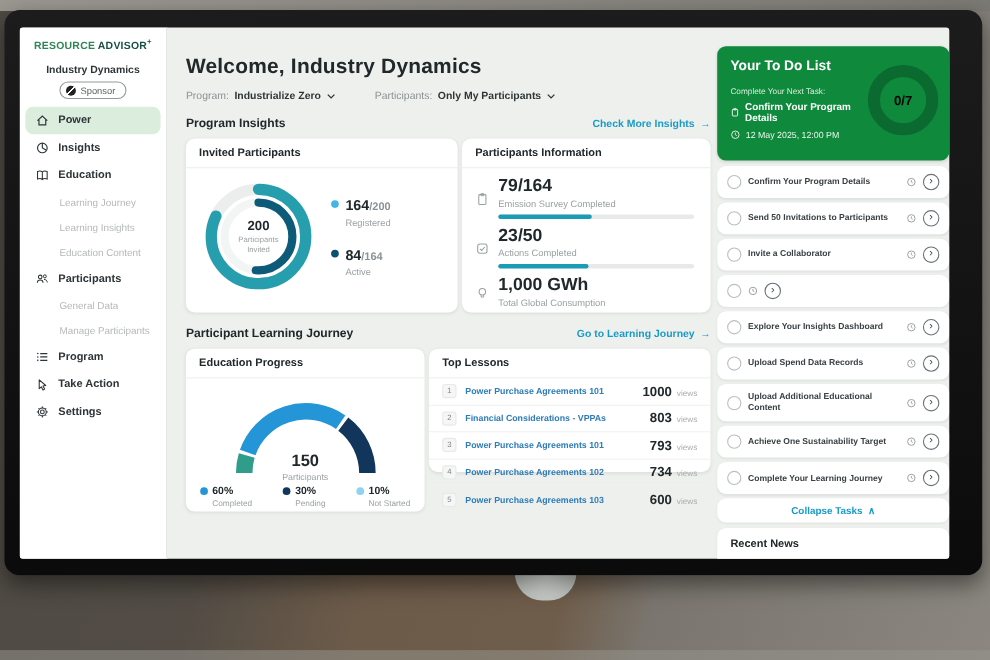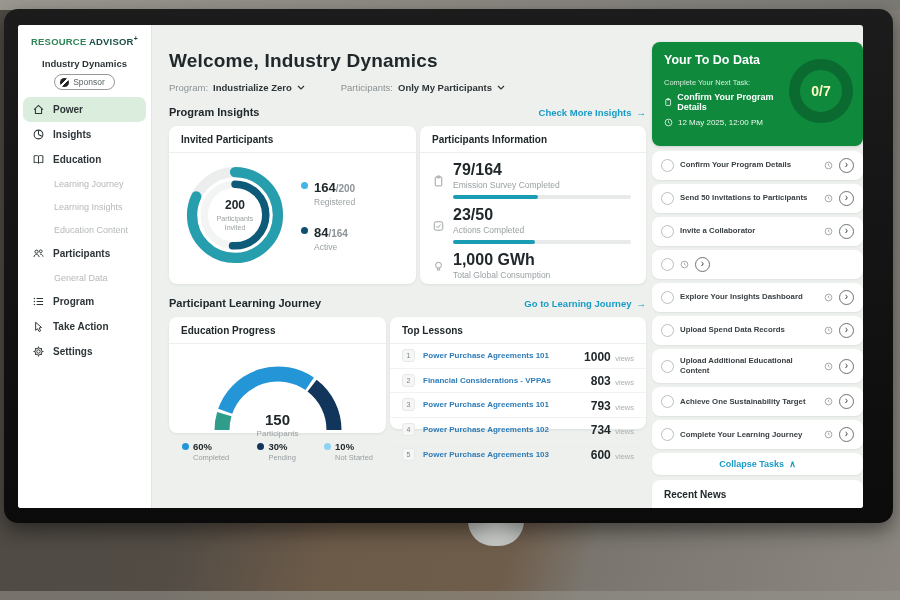--- a/index.html
+++ b/index.html
@@ -30,21 +30,21 @@
   .filter { display:flex; align-items:center; gap:5px; cursor:pointer; }
   .filter b { color:#2e3538; }
   .sec-row { display:flex; justify-content:space-between; align-items:center; margin:13px 18px 0 16px; }
   .sec-title { font-size:11px; font-weight:bold; color:#20282b; }
   .sec-link { font-size:9.5px; font-weight:bold; color:#1a9bc7; display:flex; gap:5px; align-items:center; cursor:pointer; }
   .cards { display:flex; gap:4px; margin:8px 18px 0 16px; }
   .card { background:#fff; border-radius:8px; box-shadow:0 1px 3px rgba(40,50,50,.08); }
   .card-h { font-size:10px; font-weight:bold; color:#20282b; padding:8px 12px 7px; border-bottom:1px solid #edefee; }
   .c-invited { width:247px; height:158px; }
   .c-pinfo { flex:1; height:158px; }
-  .c-edu { width:217px; height:116px; }
+  .c-edu { width:217px; height:148px; }
   .c-lessons { flex:1; height:112px; }
 
   .invited-body { display:flex; align-items:center; gap:10px; padding:6px 6px 6px 10px; }
   .donut-wrap { position:relative; width:112px; height:112px; }
   .donut-center { position:absolute; inset:0; display:flex; flex-direction:column; align-items:center; justify-content:center; text-align:center; }
   .donut-center .v { font-size:12px; font-weight:bold; color:#20282b; }
   .donut-center .l { font-size:7px; color:#9aa1a3; width:50px; margin-top:2px; line-height:1.3; }
   .legend-v { display:flex; flex-direction:column; gap:16px; }
   .leg-item { display:flex; gap:6px; }
   .leg-dot { width:7px; height:7px; border-radius:50%; margin-top:4px; flex:0 0 7px; }
@@ -78,21 +78,21 @@
   .l-views b { font-size:12px; color:#20282b; }
   .l-views span { font-size:7.5px; color:#a9aeae; }
 
   
   .rightcol { position:absolute; left:634px; top:17px; width:211px; }
   .todo-card { position:relative; background:#0f8a3d; border-radius:8px; height:104px; padding:11px 12px; color:#fff; box-shadow:0 1px 3px rgba(40,50,50,.15); }
   .todo-title { font-size:12.5px; font-weight:bold; }
   .todo-sub { font-size:7.5px; color:#d4ecd9; margin-top:11px; }
   .todo-task { display:flex; gap:5px; margin-top:5px; font-size:9px; font-weight:bold; align-items:center; width:132px; }
   .todo-date { display:flex; gap:5px; margin-top:6px; font-size:8px; align-items:center; color:#eaf6ec; }
-  .todo-ring { position:absolute; right:10px; top:17px; width:64px; height:64px; border-radius:50%; border:11px solid #0a6a2f; display:flex; align-items:center; justify-content:center; font-size:14px; font-weight:bold; color:#fef9c3; }
+  .todo-ring { position:absolute; right:10px; top:17px; width:64px; height:64px; border-radius:50%; border:11px solid #0a6a2f; display:flex; align-items:center; justify-content:center; font-size:12px; font-weight:bold; color:#000000; }
   .tasks { margin-top:5px; }
   .task-chip { background:#fff; border-radius:8px; margin-bottom:4px; padding:7px 9px; display:flex; align-items:center; gap:6px; box-shadow:0 1px 2px rgba(40,50,50,.07); }
   .t-check { width:13px; height:13px; flex:0 0 13px; border:1.4px solid #b9bfbf; border-radius:50%; cursor:pointer; }
   .t-label { flex:1; font-size:7.8px; color:#3a4144; line-height:1.3; font-weight:bold; }
   .t-clock { width:9px; height:9px; flex:0 0 9px; color:#9aa1a3; }
   .t-go { width:15px; height:15px; flex:0 0 15px; border:1.3px solid #6a7276; border-radius:50%; display:flex; align-items:center; justify-content:center; font-size:10px; color:#3a4144; line-height:1; cursor:pointer; padding-bottom:1px; }
   .collapse-chip { background:#fff; border-radius:8px; height:22px; display:flex; align-items:center; justify-content:center; gap:5px; color:#1a9bc7; font-weight:bold; font-size:9px; cursor:pointer; box-shadow:0 1px 2px rgba(40,50,50,.07); }
   .news-card { background:#fff; border-radius:8px; margin-top:5px; padding:9px 12px; height:46px; box-shadow:0 1px 2px rgba(40,50,50,.07); }
   .news-title { font-size:10px; font-weight:bold; color:#20282b; }
   .chev { width:8px; height:5px; }
@@ -147,20 +147,23 @@
         <svg class="nico" viewBox="0 0 16 16">
               <circle cx="5.6" cy="5.8" r="2" fill="none" stroke="#2e3538" stroke-width="1.2"></circle>
               <path d="M2.4 12.4c0-1.8 1.4-3.2 3.2-3.2s3.2 1.4 3.2 3.2" fill="none" stroke="#2e3538" stroke-width="1.2"></path>
               <circle cx="10.8" cy="5.2" r="1.7" fill="none" stroke="#2e3538" stroke-width="1.1"></circle>
               <path d="M9.8 8.6c2.1 0 3.7 1.4 3.7 3.4" fill="none" stroke="#2e3538" stroke-width="1.1"></path>
             </svg>
         <span>Participants</span>
       </div>
       <div class="nav-sub">
             <span>General Data</span>
+          </div>
+      <div class="nav-sub">
+            <span>Manage Participants</span>
           </div>
       <div class="nav-item">
         <svg class="nico" viewBox="0 0 16 16">
               <path d="M5.6 4.2h8M5.6 8h8M5.6 11.8h8" stroke="#2e3538" stroke-width="1.3"></path>
               <circle cx="2.9" cy="4.2" r=".9" fill="#2e3538"></circle>
               <circle cx="2.9" cy="8" r=".9" fill="#2e3538"></circle>
               <circle cx="2.9" cy="11.8" r=".9" fill="#2e3538"></circle>
             </svg>
         <span>Program</span>
       </div>
@@ -360,21 +363,21 @@
           <span class="rank">5</span>
           <span class="l-title">Power Purchase Agreements 103</span>
           <span class="l-views"><b>600</b> <span>views</span></span>
         </div>
       </div>
     </div>
   </div>
 
   <div class="rightcol">
     <div class="todo-card">
-      <div class="todo-title">Your To Do Data</div>
+      <div class="todo-title">Your To Do List</div>
       <div class="todo-sub">Complete Your Next Task:</div>
       <div class="todo-task">
         <svg width="9" height="10" viewBox="0 0 16 16">
               <rect x="3.4" y="3" width="9.2" height="11.6" rx="1.2" fill="none" stroke="#fff" stroke-width="1.5"></rect>
               <rect x="6" y="1.4" width="4" height="2.8" rx=".6" fill="none" stroke="#fff" stroke-width="1.3"></rect>
             </svg>
         <span>Confirm Your Program Details</span>
       </div>
       <div class="todo-date">
         <svg width="9" height="9" viewBox="0 0 16 16">

